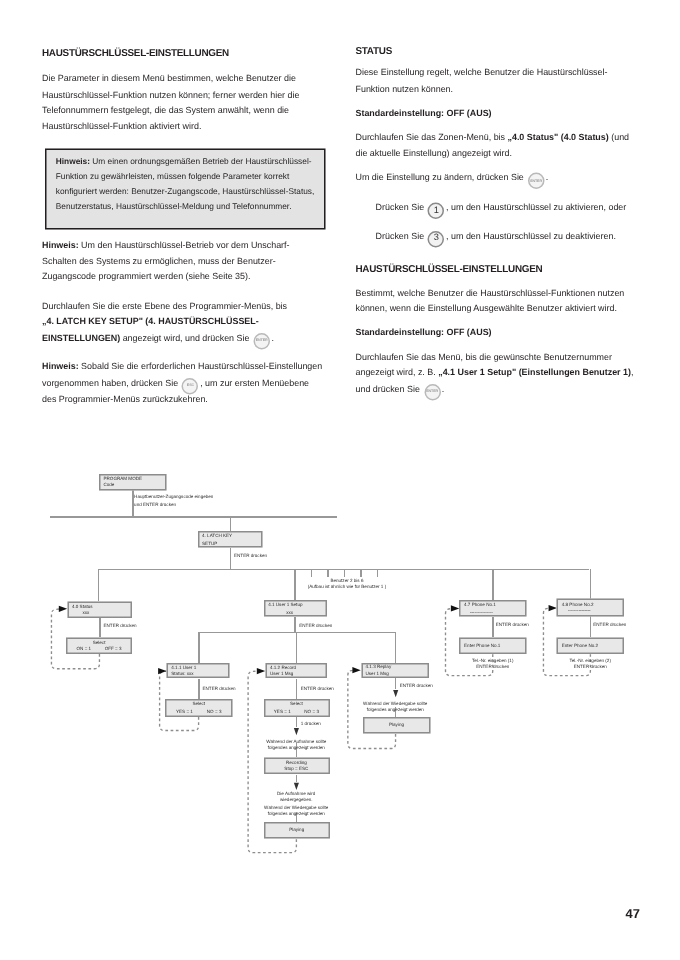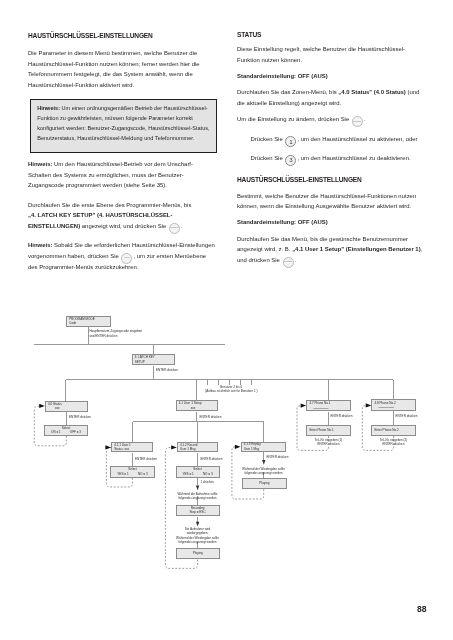--- a/index.html
+++ b/index.html
@@ -255,14 +255,14 @@
       <span class="fcell" style="margin-left:4px">---------------</span>
     </div>
     <div class="flbl" style="left:395.5px;top:414px;">ENTER drücken</div>
     <div class="fbox lft" style="left:371.3px;top:424.5px;width:45px;height:11.2px;">Enter Phone No.2</div>
     <div class="flbl ctr" style="left:349px;top:437.6px;width:89px;">
       <span class="fcell">Tel.-Nr. eingeben (2)</span>
       <span class="fcell">ENTER drücken</span>
     </div>
   </div>
 
-  <div class="pagenum">88</div>
+  <div class="pagenum">47</div>
 </div>
 
 </body></html>

